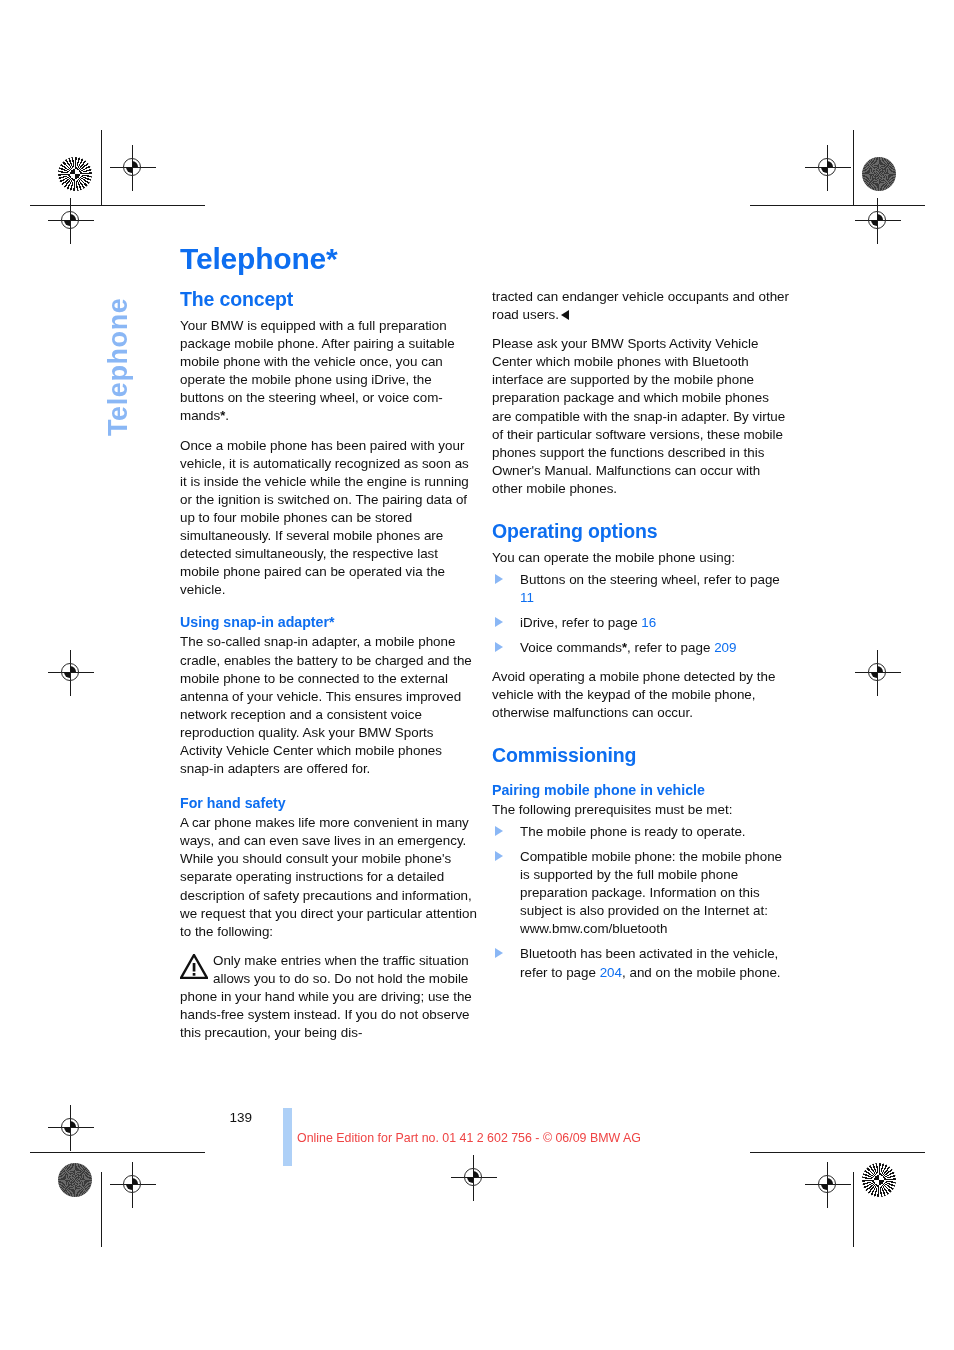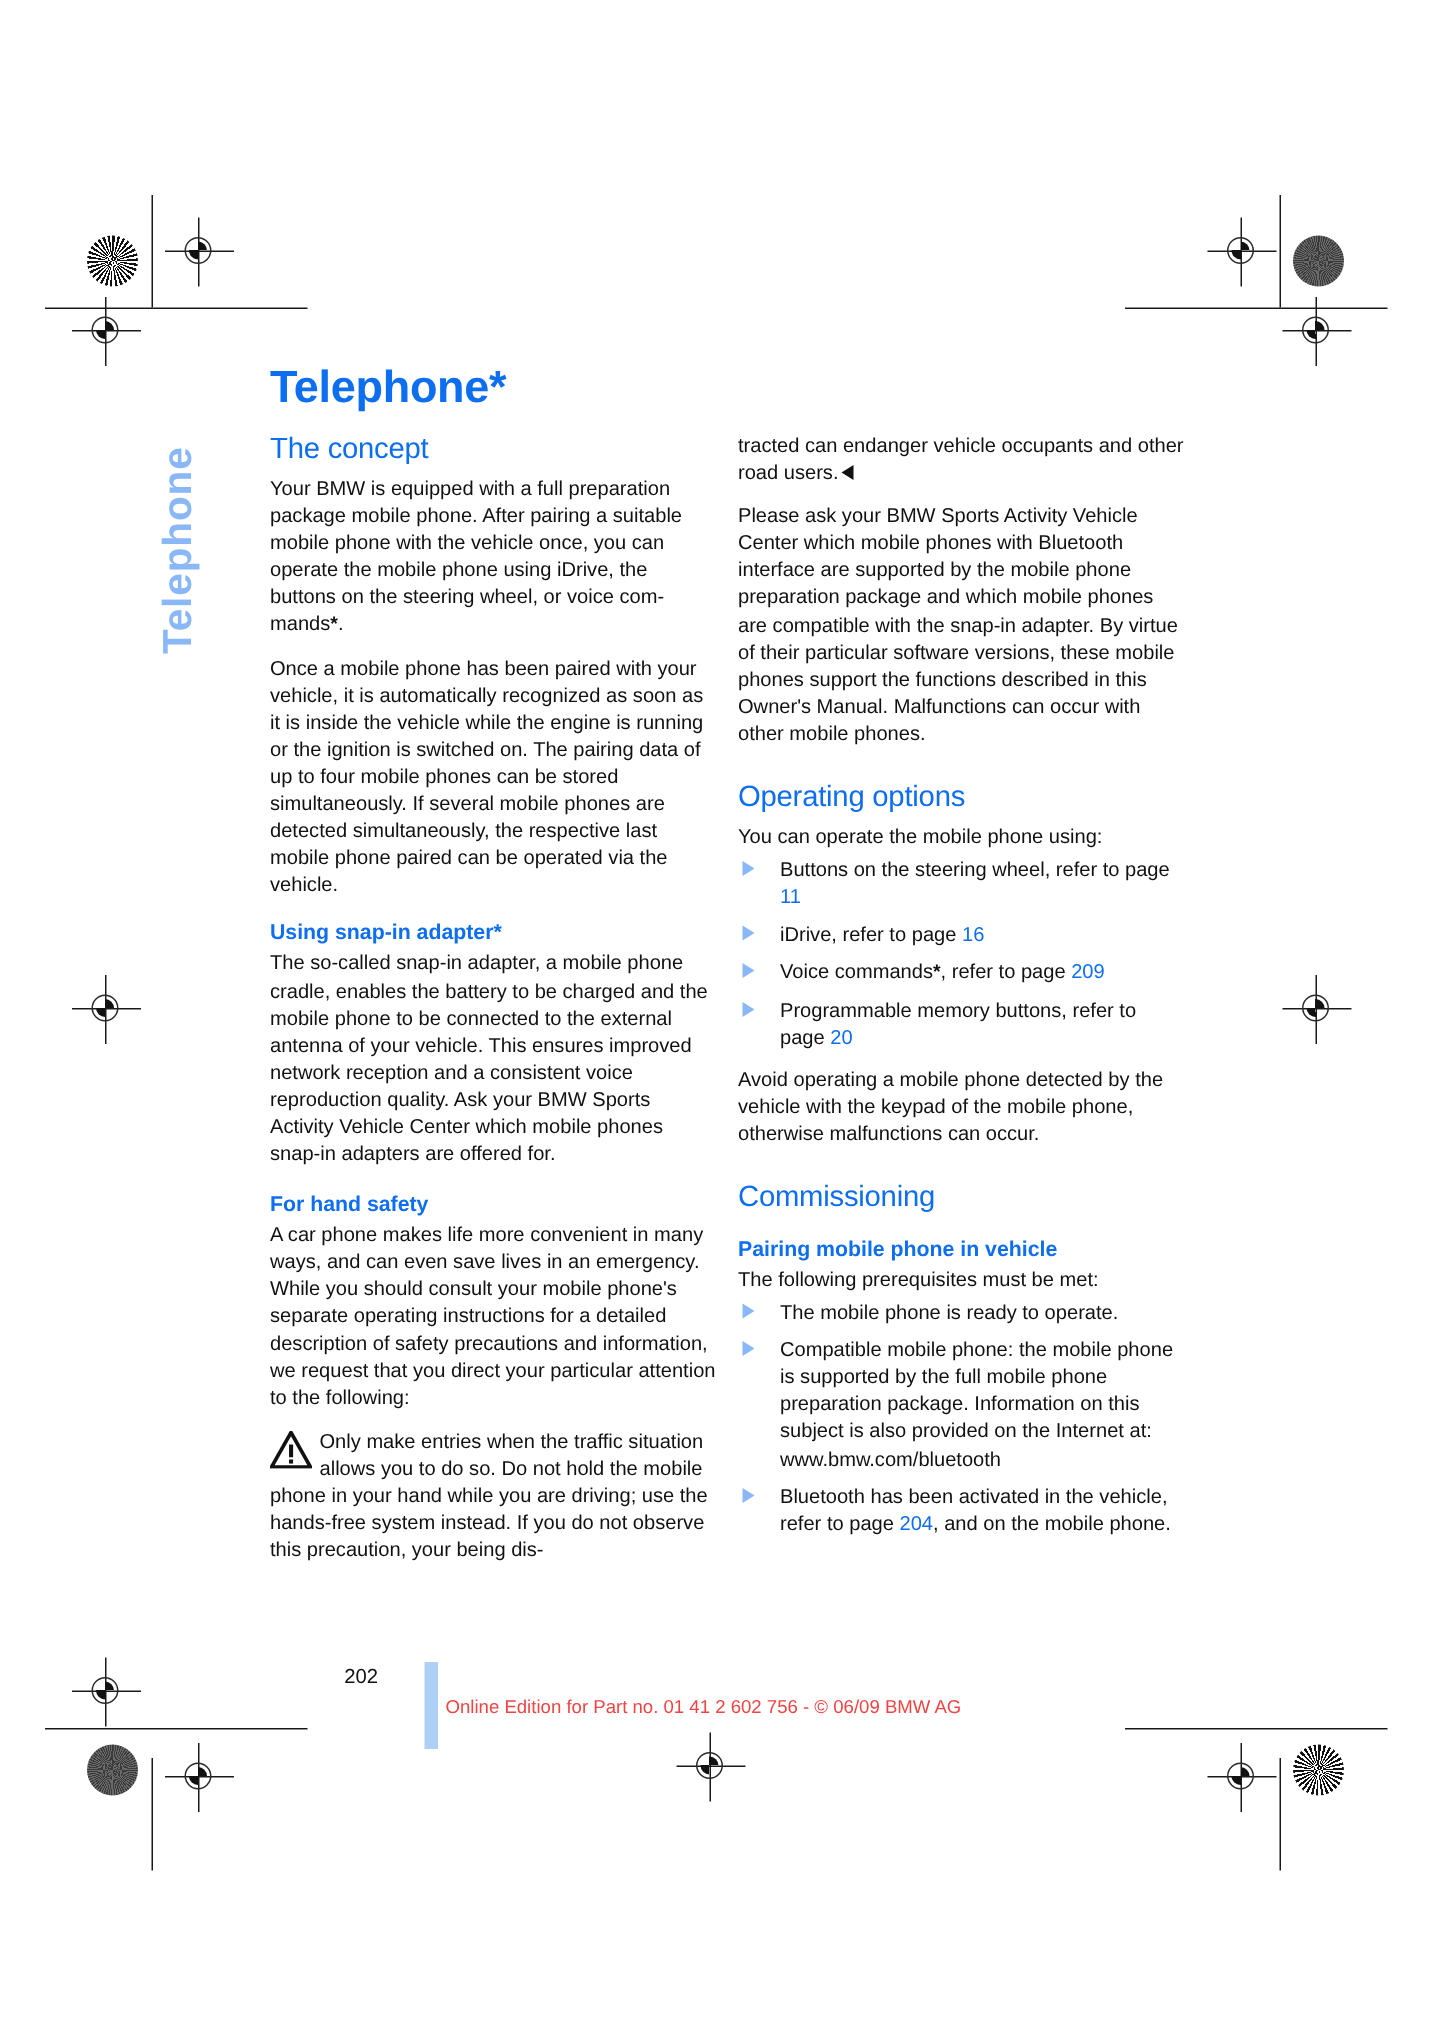--- a/index.html
+++ b/index.html
@@ -96,21 +96,21 @@
     width: 298px;
     font-size: 13.4px;
     line-height: 18.1px;
     color: #111111;
   }
   .col-left  { left: 180px; }
   .col-right { left: 492px; }
 
   h2.sec {
     font-size: 19.5px;
-    font-weight: normal;
+    font-weight: bold;
     color: #0d6ef0;
     margin: 0 0 6px 0;
     line-height: 23px;
     letter-spacing: -0.15px;
   }
   h2.sec.gap { margin-top: 22px; }
 
   h3.sub {
     font-size: 14.2px;
     font-weight: bold;
@@ -326,35 +326,34 @@
     <p class="body">Please ask your BMW Sports Activity Vehicle Center which mobile phones with Bluetooth interface are supported by the mobile phone preparation package and which mobile phones are compatible with the snap-in adapter. By virtue of their particular software versions, these mobile phones support the functions described in this Owner's Manual. Malfunctions can occur with other mobile phones.</p>
 
     <h2 class="sec gap">Operating options</h2>
 
     <p class="body nogap">You can operate the mobile phone using:</p>
 
     <ul class="blist">
       <li><span class="tri-bullet"></span><span>Buttons on the steering wheel, refer to page </span><span class="blue">11</span></li>
       <li><span class="tri-bullet"></span><span>iDrive, refer to page </span><span class="blue">16</span></li>
       <li><span class="tri-bullet"></span><span>Voice commands</span><span class="star">*</span><span>, refer to page </span><span class="blue">209</span></li>
-      <li><span class="tri-bullet"></span><span>Programmable memory buttons, refer to page </span><span class="blue">20</span></li>
     </ul>
 
     <p class="body">Avoid operating a mobile phone detected by the vehicle with the keypad of the mobile phone, otherwise malfunctions can occur.</p>
 
     <h2 class="sec gap">Commissioning</h2>
 
     <h3 class="sub tight">Pairing mobile phone in vehicle</h3>
 
     <p class="body nogap">The following prerequisites must be met:</p>
 
     <ul class="blist">
       <li><span class="tri-bullet"></span><span>The mobile phone is ready to operate.</span></li>
       <li><span class="tri-bullet"></span><span>Compatible mobile phone: the mobile phone is supported by the full mobile phone preparation package. Information on this subject is also provided on the Internet at: www.bmw.com/bluetooth</span></li>
       <li><span class="tri-bullet"></span><span>Bluetooth has been activated in the vehicle, refer to page </span><span class="blue">204</span><span>, and on the mobile phone.</span></li>
     </ul>
   </div>
 
   <div class="footer-bar"></div>
-  <div class="page-number">202</div>
+  <div class="page-number">139</div>
   <div class="footer-text">Online Edition for Part no. 01 41 2 602 756 - © 06/09 BMW AG</div>
 
 </div>
 
 </body></html>

